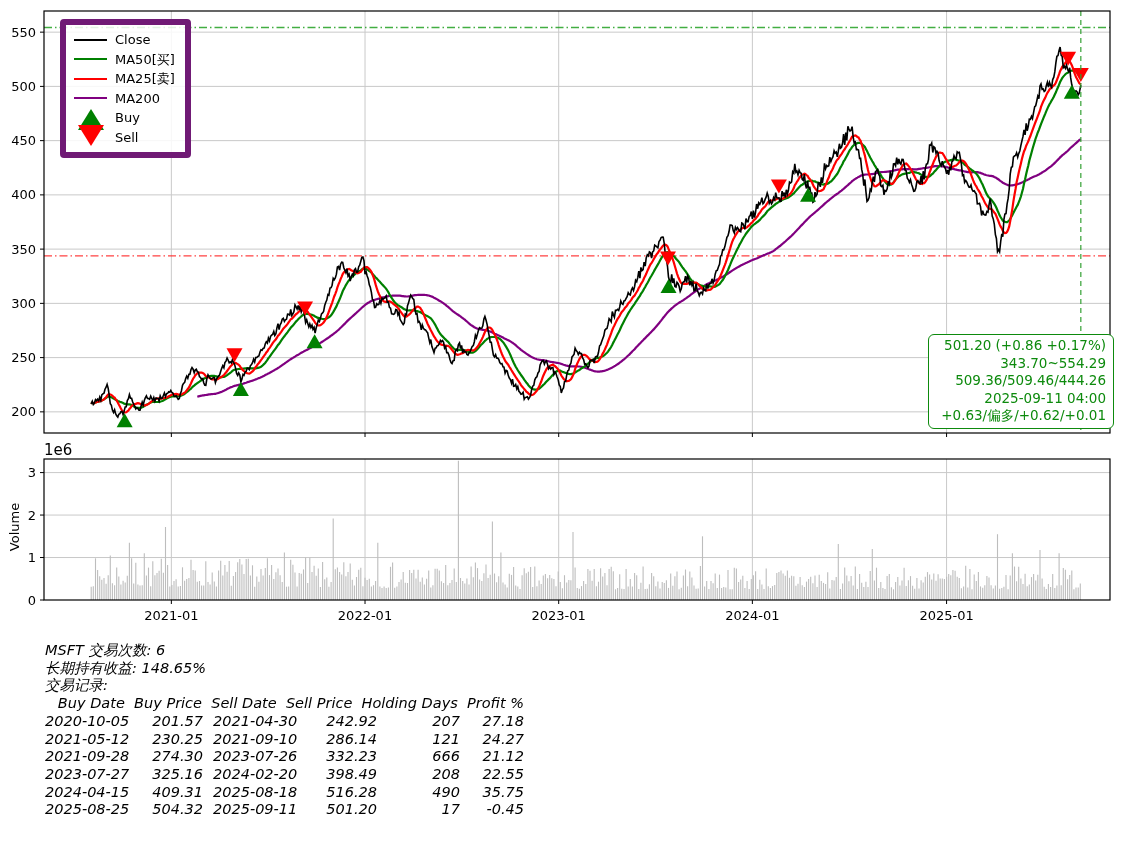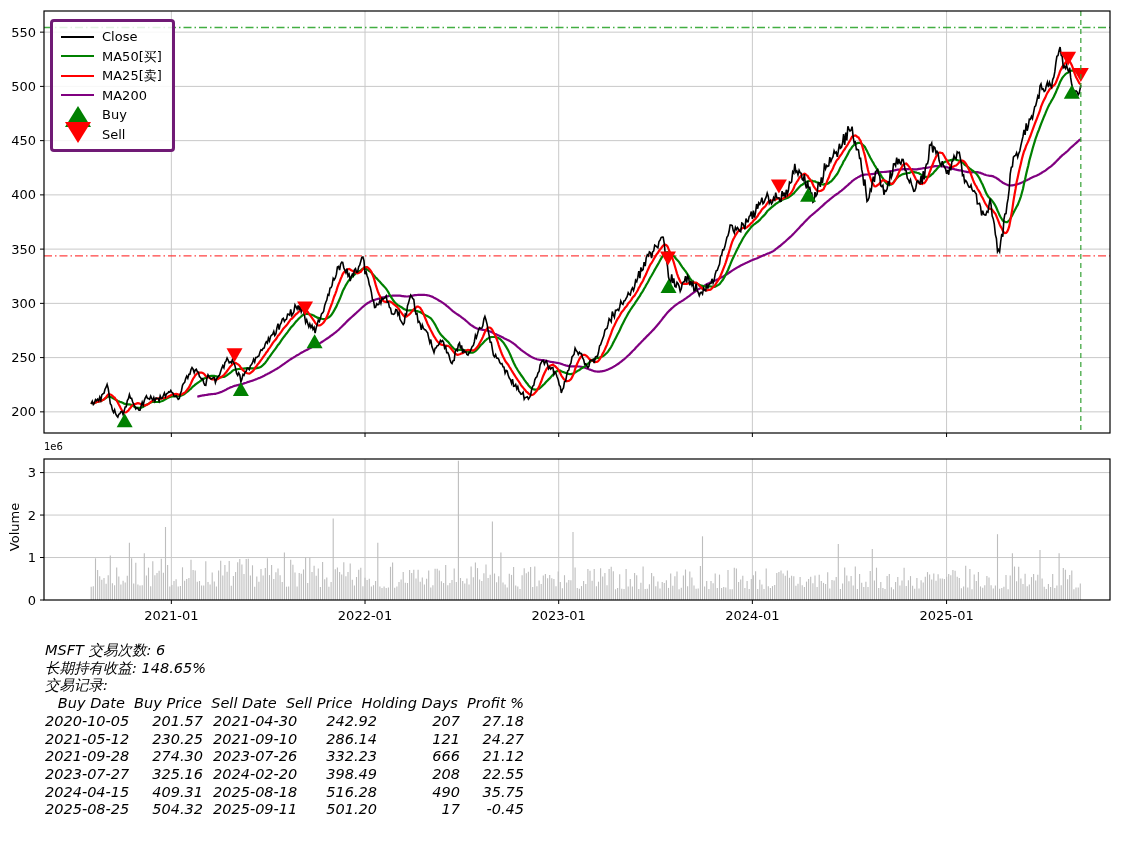--- a/index.html
+++ b/index.html
@@ -1,37 +1,37 @@
 <!DOCTYPE html>
 <html><head>
 <meta charset="utf-8">
 <style>
   html,body{margin:0;padding:0;background:#ffffff;}
   .page{position:relative;width:1139px;height:849px;background:#ffffff;overflow:hidden;
         font-family:"DejaVu Sans","Liberation Sans",sans-serif;color:#000;}
   #chart-svg{position:absolute;left:0;top:0;}
   
-  .legend{position:absolute;left:50px;top:19px;background:rgba(255,255,255,0.85);
-          border:3px solid #701a75;border-radius:4px;padding:5px 10px 5px 8px;z-index:5;}
+  .legend{position:absolute;left:60px;top:19px;background:rgba(255,255,255,0.85);
+          border:6px solid #701a75;border-radius:4px;padding:5px 10px 5px 8px;z-index:5;}
   .lrow{display:flex;align-items:center;height:19.5px;white-space:nowrap;}
   .lsample{width:33px;display:flex;justify-content:center;align-items:center;margin-right:8px;flex:0 0 33px;}
   .lline{width:33px;height:0;border-top:2.5px solid #000;}
   .ltext{font-size:13px;line-height:13px;}
   .tri-up{width:0;height:0;border-left:13px solid transparent;border-right:13px solid transparent;
           border-bottom:21px solid #008000;margin-bottom:-3px;}
   .tri-down{width:0;height:0;border-left:13px solid transparent;border-right:13px solid transparent;
           border-top:21px solid #ff0000;margin-top:-3px;}
   
   .infobox{position:absolute;left:928px;top:334px;width:170px;background:#ffffff;
            border:1.4px solid #0d8a0d;border-radius:6px;padding:2px 7px 3px 7px;
            text-align:right;color:#0d8a0d;font-size:13.5px;line-height:17.5px;z-index:4;white-space:nowrap;}
   
   .vol-label{position:absolute;left:14px;top:527px;transform:translate(-50%,-50%) rotate(-90deg);
              font-size:13px;}
-  .offset-label{position:absolute;left:44px;top:441px;font-size:10px;}
+  .offset-label{position:absolute;left:44px;top:441px;font-size:15px;}
   
   .report{position:absolute;left:45px;top:642px;font-size:14.5px;line-height:17.7px;white-space:nowrap;font-style:italic;}
   .thead{white-space:pre;text-align:right;}
   .trow{display:grid;grid-template-columns:96px 62px 112px 62px 83px 64px;}
   .trow .c{text-align:right;}
   .trow .c0{text-align:left;}
   .trow .c2{text-align:left;padding-left:10px;}
 </style>
 </head>
 <body>
@@ -629,20 +629,27 @@
       <span class="ltext">Buy</span>
     </div>
     <div class="lrow">
       <span class="lsample">
           <span class="tri-down"></span>
         </span>
       <span class="ltext">Sell</span>
     </div>
   </div>
 
+  <div class="infobox">
+    <div>501.20 (+0.86 +0.17%)</div>
+    <div>343.70~554.29</div>
+    <div>509.36/509.46/444.26</div>
+    <div>2025-09-11 04:00</div>
+    <div>+0.63/偏多/+0.62/+0.01</div>
+  </div>
 
   <div class="vol-label">Volume</div>
   <div class="offset-label">1e6</div>
 
   <div class="report">
     <div>MSFT 交易次数: 6</div>
     <div>长期持有收益: 148.65%</div>
     <div>交易记录:</div>
     <div class="thead" id="trade-header">  Buy Date  Buy Price  Sell Date  Sell Price  Holding Days  Profit %</div>
     <div id="trade-rows">

